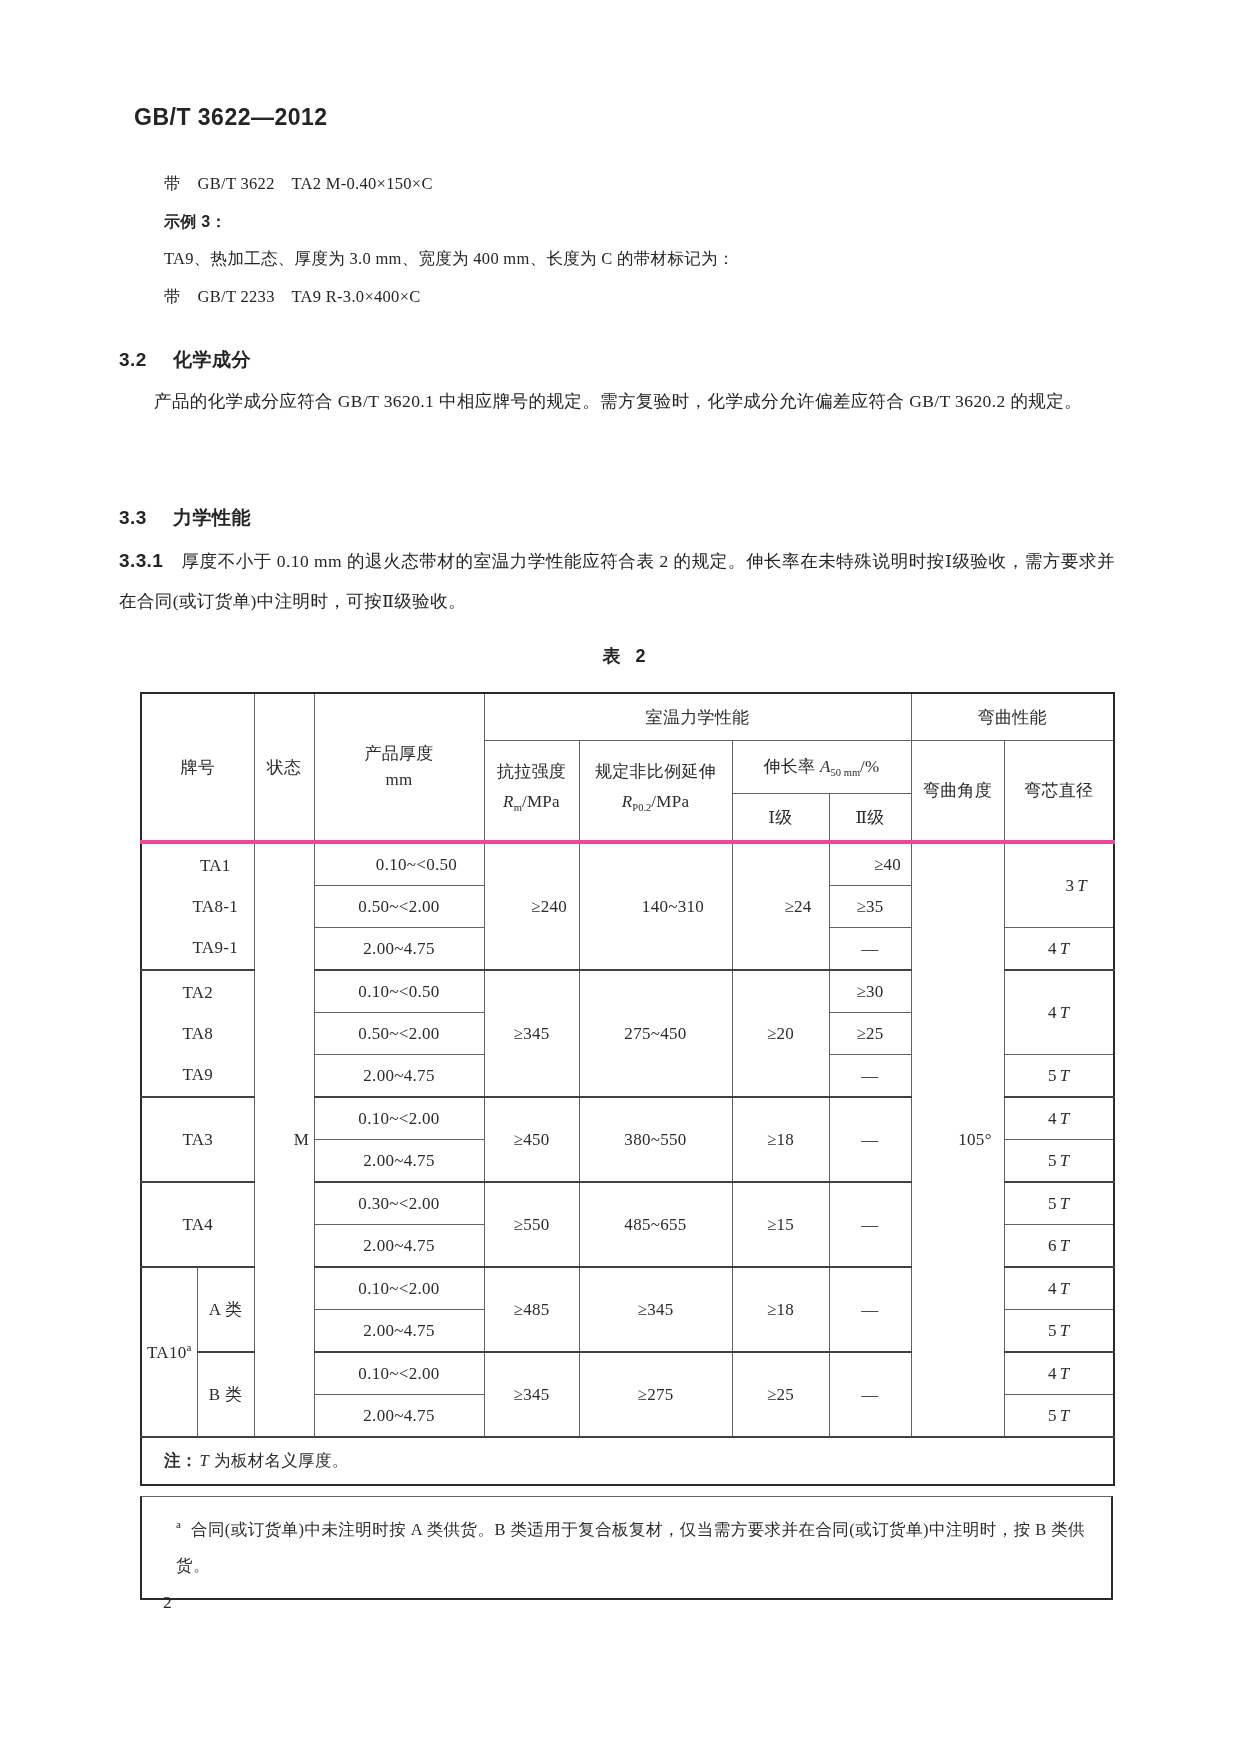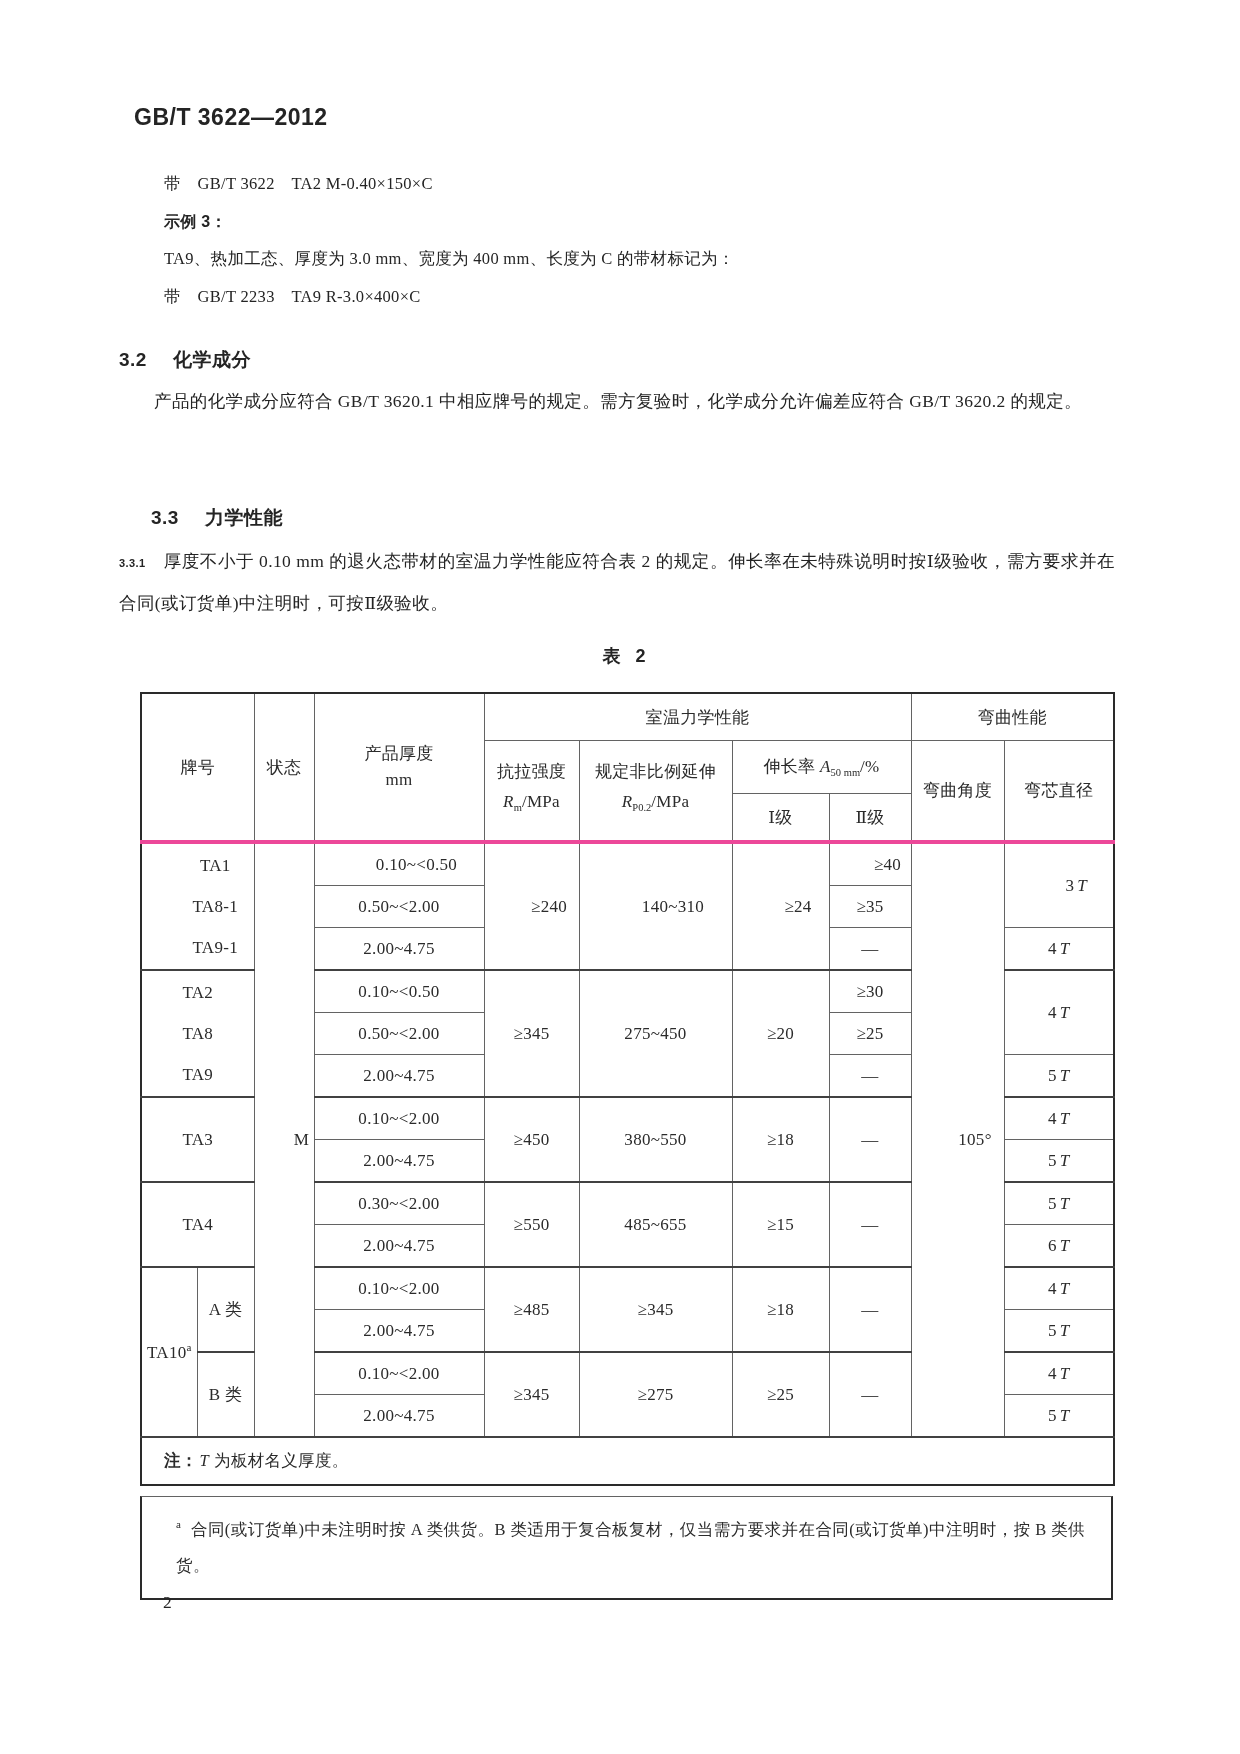--- a/index.html
+++ b/index.html
@@ -19,30 +19,30 @@
   .examples .line { line-height:37.5px; white-space:pre; letter-spacing:0.3px; }
   .examples .ex-label { font-family:"Liberation Sans","DejaVu Sans",sans-serif; font-weight:700; font-size:16px; }
 
   .sec-heading {
     position:absolute; left:119px;
     font-family:"Liberation Sans","DejaVu Sans",sans-serif;
     font-weight:700; font-size:19px; letter-spacing:0.5px;
   }
   .sec-heading .num { margin-right:26px; }
   #heading-32 { top:347px; }
-  #heading-33 { top:505px;margin-left:32px; }
+  #heading-33 { top:505px; }
 
   .body-para {
     position:absolute; left:119px; width:996px; margin:0;
     font-size:17.5px; line-height:40px; text-align:justify;
     letter-spacing:0.4px;
   }
   #para-32 { top:381px; text-indent:2em; }
   #para-331 { top:541px; }
-  .clause-num { font-family:"Liberation Sans","DejaVu Sans",sans-serif; font-weight:700; font-size:11px; margin-right:18px; }
+  .clause-num { font-family:"Liberation Sans","DejaVu Sans",sans-serif; font-weight:700; font-size:19px; margin-right:18px; }
 
   .table-title {
     position:absolute; left:140px; top:644px; width:973px; text-align:center;
     font-family:"Liberation Sans","DejaVu Sans",sans-serif;
     font-weight:700; font-size:18px; letter-spacing:5px;
   }
 
   .tblwrap { position:absolute; left:140px; top:692px; width:973px; }
   table.t2 {
     border-collapse:collapse; table-layout:fixed; width:973px;

